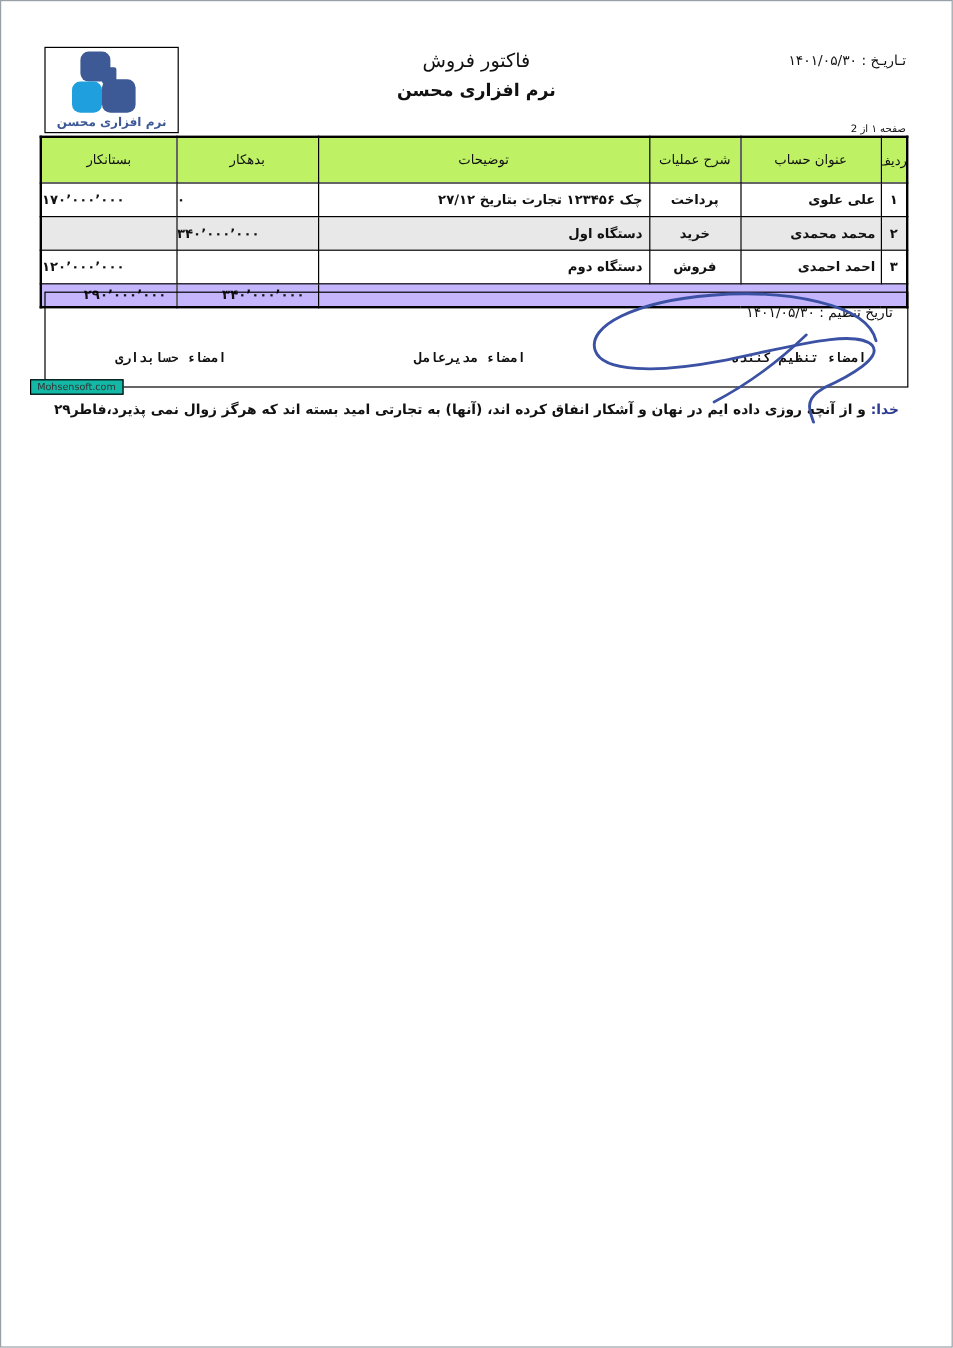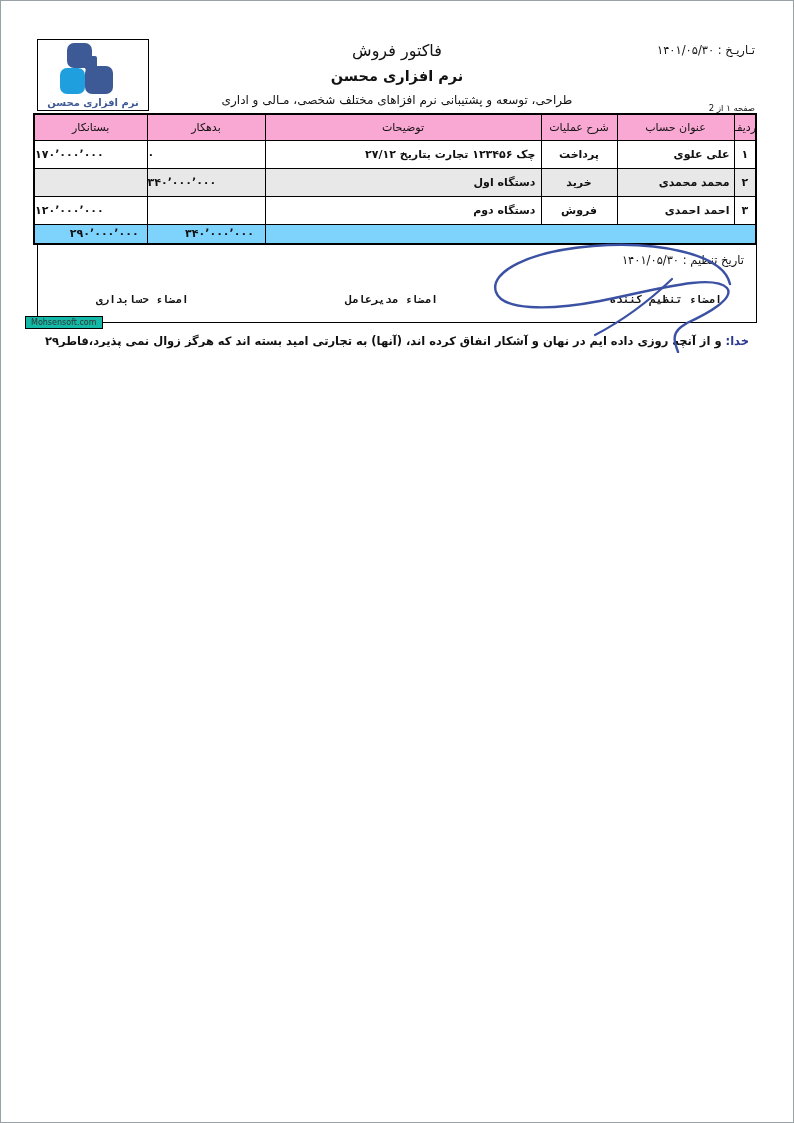--- a/index.html
+++ b/index.html
@@ -26,24 +26,24 @@
   .sq-light { left:22px; top:28px; width:25px; height:26px; background:#1f9fdd; }
   .sq-right { left:47px; top:26px; width:28px; height:28px; background:#3d5a96; }
   .logo-text { position:absolute; bottom:2px; left:0; right:0; text-align:center;
                font-size:10px; font-weight:bold; color:#3d5a96; }
   
   .ledger { position:absolute; top:112px; right:36px; left:36px; width:722px;
             border-collapse:collapse; table-layout:fixed; }
   .ledger th, .ledger td { border:1px solid #000; font-size:11px; color:#111;
                            overflow:hidden; white-space:nowrap; }
   .ledger { border:2px solid #000; }
-  .ledger thead th { background:#f9a8d4; font-weight:normal; height:26px; text-align:center; }
+  .ledger thead th { background:#bef264; font-weight:normal; height:38px; text-align:center; }
   .ledger tbody td { height:28px; font-weight:bold; }
   .ledger tbody tr.shaded td { background:#e8e8e8; }
-  .ledger tfoot td { background:#7dd3fc; height:20px; font-weight:bold; text-align:center;padding-left:27px; }
+  .ledger tfoot td { background:#c4b5fd; height:20px; font-weight:bold; text-align:center;padding-left:27px; }
   td.c-row   { text-align:center; }
   td.c-acct  { text-align:right; padding-right:4px; }
   td.c-op    { text-align:center; }
   td.c-desc  { text-align:right; padding-right:5px;margin-top:12px; }
   td.c-num   { text-align:left; }
   
   .sig-box { position:absolute; top:242px; right:36px; left:36px; height:80px;
              border:1px solid #000; background:transparent; }
   .prep-date { position:absolute; top:9px; right:12px; font-size:11.5px; letter-spacing:.4px; color:#111; }
   .sig-label { position:absolute; bottom:16px; font-size:11px; font-weight:bold; color:#111;font-family:Liberation Mono, monospace; }
@@ -64,21 +64,20 @@
 
 <div class="page">
 
   <div class="header">
     <div class="date">تـاریـخ : ۱۴۰۱/۰۵/۳۰</div>
     <div class="page-num">صفحه ۱ از 2</div>
 
     <div class="titles">
       <div class="doc-type">فاکتور فروش</div>
       <div class="company">نرم افزاری محسن</div>
-      <div class="tagline">طراحی، توسعه و پشتیبانی نرم افزاهای مختلف شخصی، مـالی و اداری</div>
     </div>
 
     <div class="logo-box">
       <div class="sq sq-top"></div>
       <div class="sq sq-join"></div>
       <div class="sq sq-light"></div>
       <div class="sq sq-right"></div>
       <div class="logo-text">نرم افزاری محسن</div>
     </div>
   </div>

